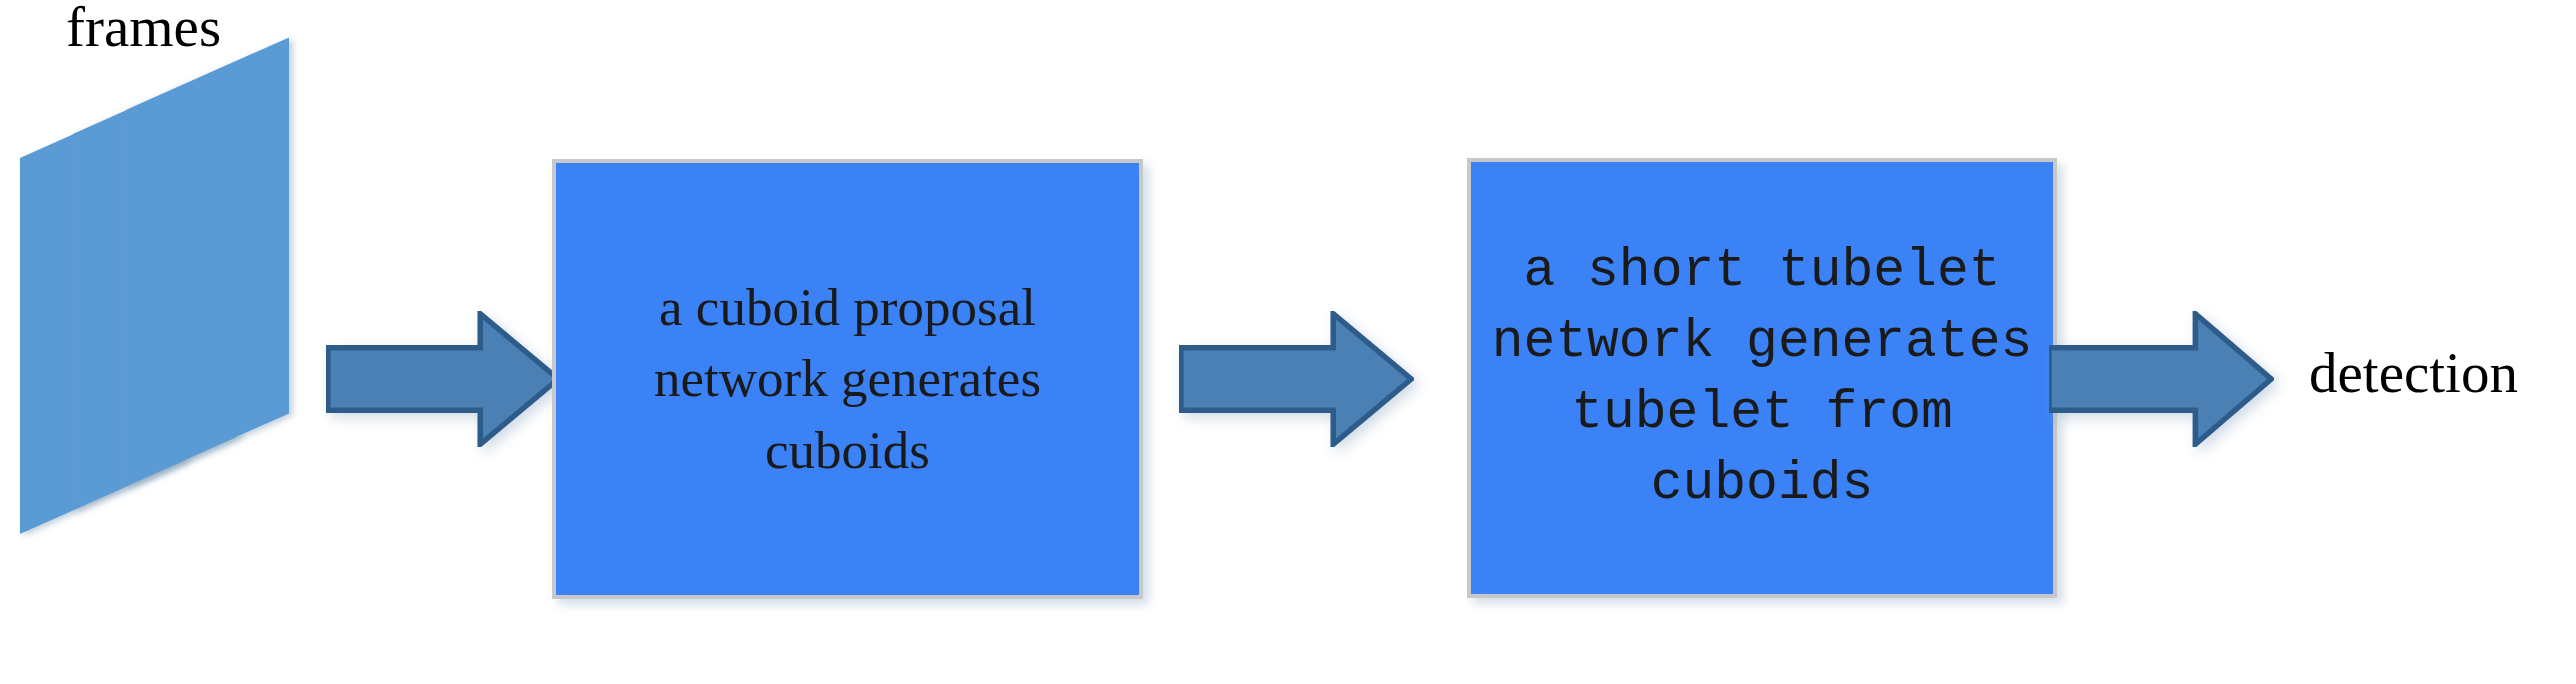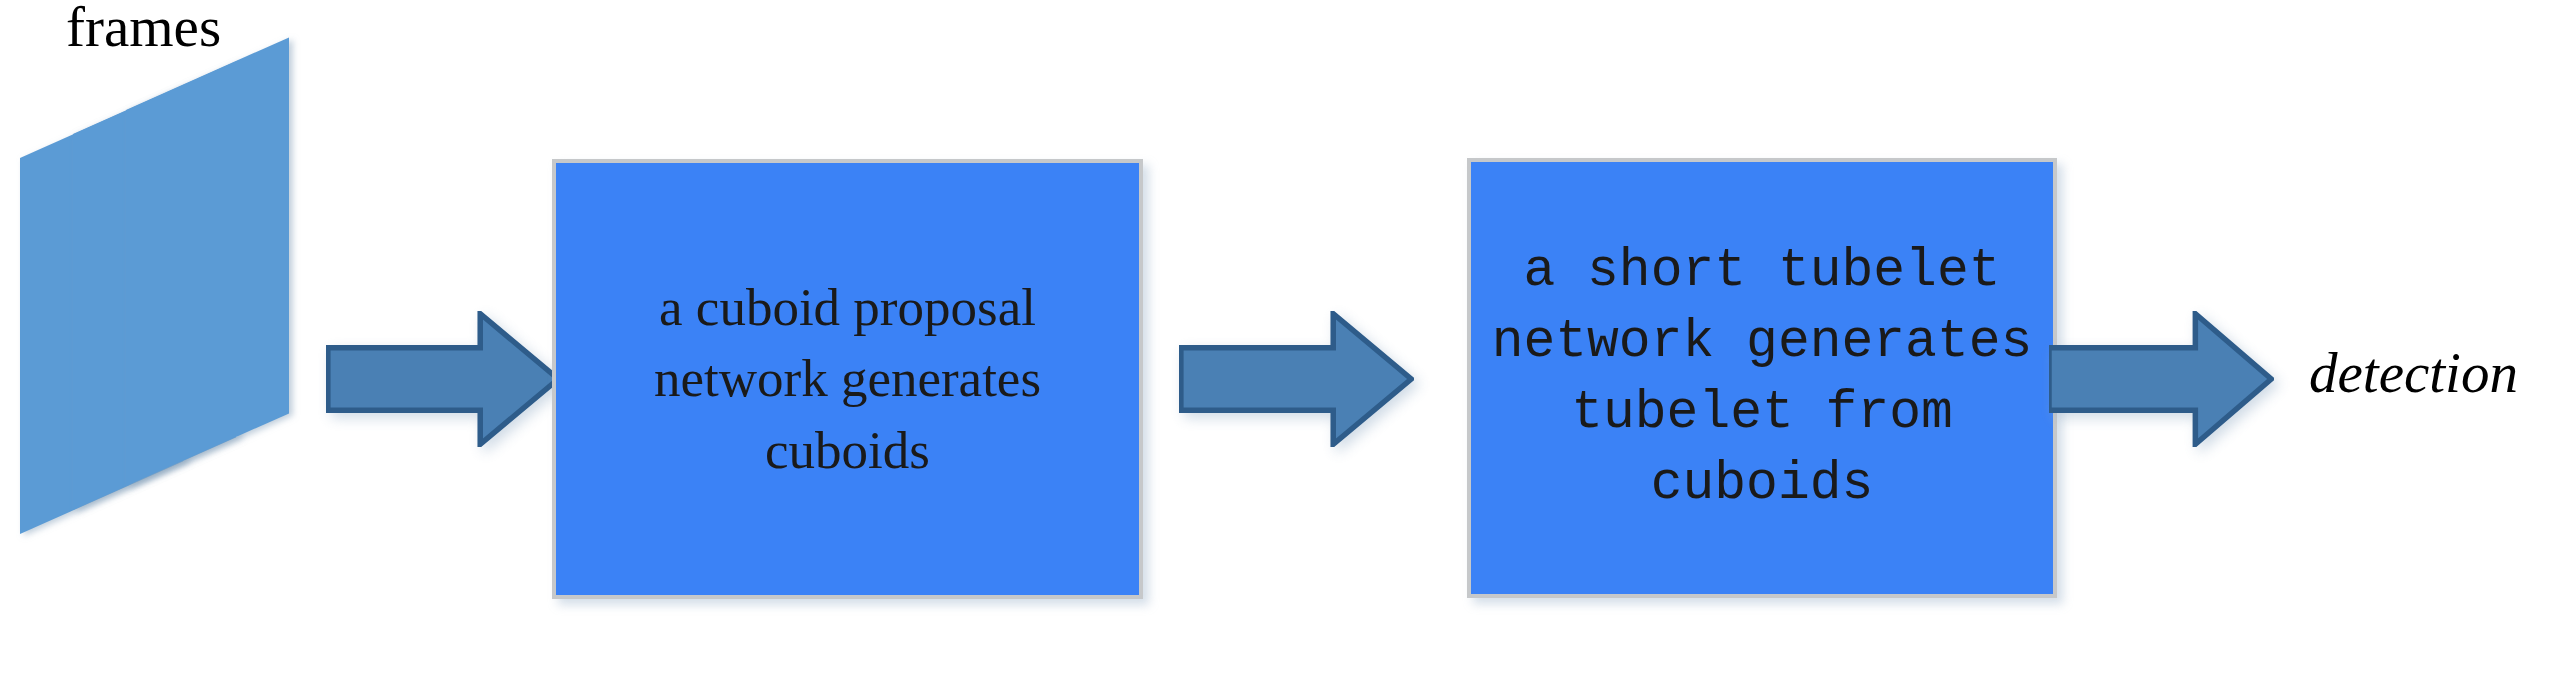--- a/index.html
+++ b/index.html
@@ -85,21 +85,20 @@
 
   
   #detection-label {
     position: absolute;
     left: 2309px;
     top: 344px;
     font-size: 57px;
     line-height: 1;
     color: #000000;
     white-space: nowrap;
-    font-style: italic;
   }
 </style>
 </head>
 <body>
 
 <div id="canvas">
 
   <div id="frames-stack">
     <div id="frame-sheet-1" class="frame-sheet"></div>
     <div id="frame-sheet-2" class="frame-sheet"></div>

